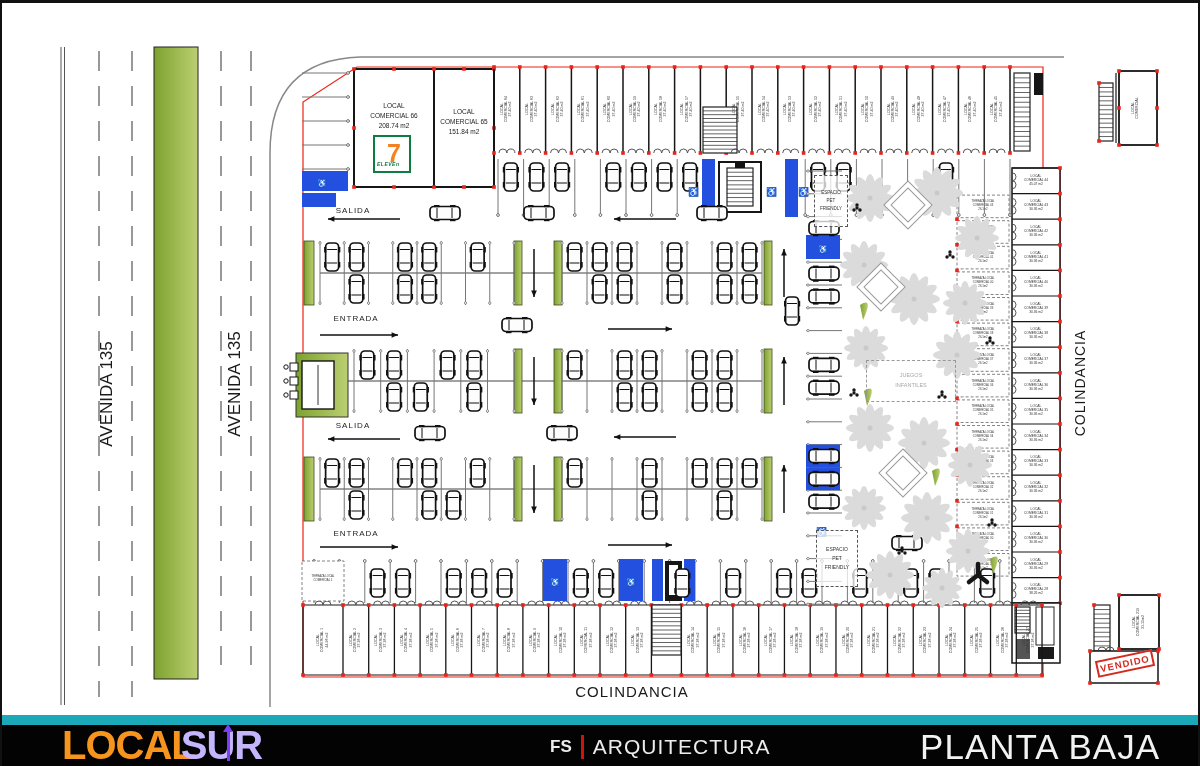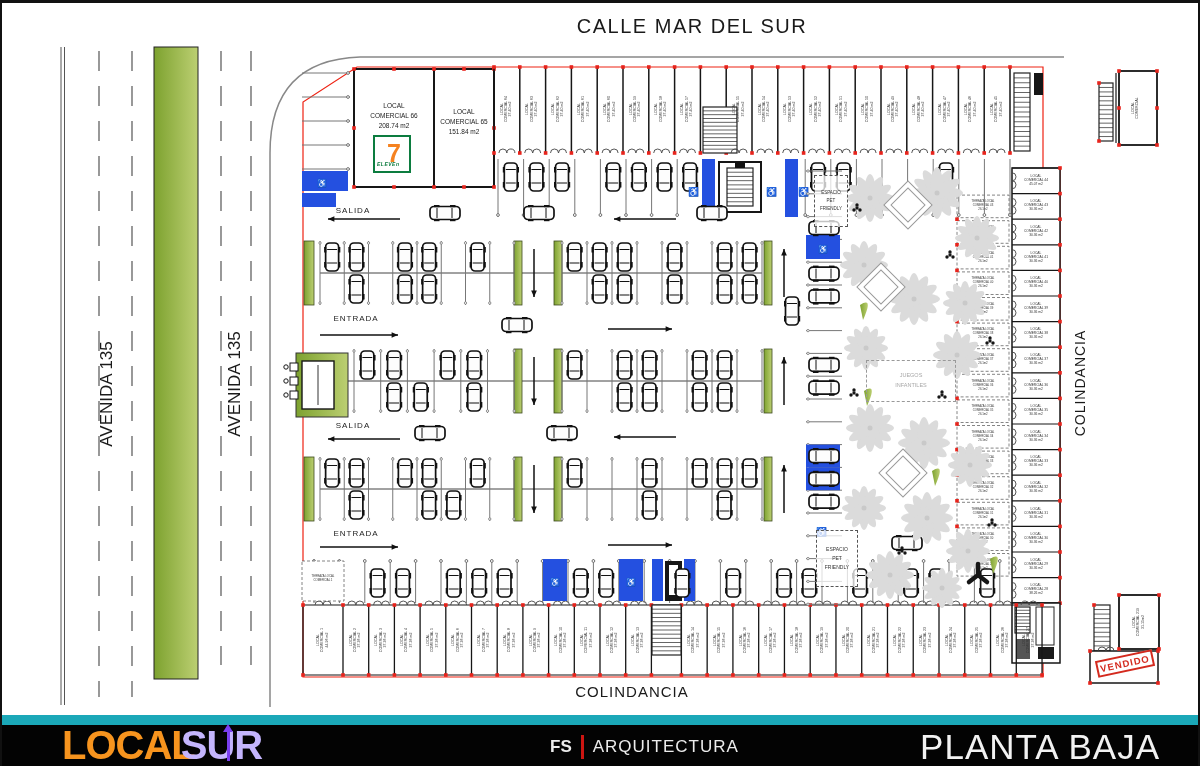--- a/index.html
+++ b/index.html
@@ -32,21 +32,21 @@
   .teal-bar{position:absolute;left:0;top:712px;width:1200px;height:10px;background:#1ba8b8;}
   .footer-bar{position:absolute;left:0;top:722px;width:1200px;height:44px;background:#030303;}
   .logo{position:absolute;left:60px;top:-4px;height:48px;line-height:48px;font-weight:bold;font-size:40px;letter-spacing:-1px;}
   .logo .punto{color:#f7941e;}
   .logo .sur{color:#c4b5fd;margin-left:-14px;}
   .pin{position:absolute;left:165px;top:10px;width:3px;height:30px;background:#7a3ff0;}
   .pin-head{position:absolute;top:-7px;left:-4px;width:0;height:0;border-left:5px solid transparent;border-right:5px solid transparent;border-bottom:8px solid #7a3ff0;}
   .fs-block{position:absolute;left:548px;top:0;height:44px;display:flex;align-items:center;gap:9px;}
   .fs-block .fs{color:#ececec;font-size:17px;font-weight:bold;}
   .red-divider{width:3px;height:24px;background:#cc1511;}
-  .fs-block .arq{color:#ececec;font-size:17px;letter-spacing:1px;text-align:center;}
+  .fs-block .arq{color:#ececec;font-size:21px;letter-spacing:1px;text-align:center;}
   .sheet-title{position:absolute;right:42px;top:0;height:44px;line-height:44px;font-size:35px;color:#f2f2f2;letter-spacing:1px;}
 </style>
 </head>
 <body>
 
 <div id="stage">
   <svg id="plan-svg" width="1196" height="712" viewBox="0 0 1196 712">
       <defs>
         <linearGradient id="gradOlive" x1="0" y1="0" x2="1" y2="0">
           <stop offset="0%" stop-color="#7da22f"></stop>
@@ -2219,21 +2219,20 @@
         <rect x="1115.2" y="644.2" width="3.6" height="3.6" fill="#e8241c"></rect>
         <rect x="1155.2" y="644.2" width="3.6" height="3.6" fill="#e8241c"></rect>
         <rect x="1086.2" y="646.2" width="3.6" height="3.6" fill="#e8241c"></rect>
         <rect x="1154.2" y="646.2" width="3.6" height="3.6" fill="#e8241c"></rect>
         <rect x="1086.2" y="678.2" width="3.6" height="3.6" fill="#e8241c"></rect>
         <rect x="1154.2" y="678.2" width="3.6" height="3.6" fill="#e8241c"></rect>
         <rect x="1090.2" y="600.2" width="3.6" height="3.6" fill="#e8241c"></rect>
       </g>
     </svg>
 
-  <div class="lbl street-top center">CALLE MAR DEL SUR</div>
   <div class="lbl avenida1 center rot">AVENIDA 135</div>
   <div class="lbl avenida2 center rot">AVENIDA 135</div>
   <div class="lbl colind-r center rot">COLINDANCIA</div>
   <div class="lbl colind-b center">COLINDANCIA</div>
 
   <div class="lbl dirlbl center" style="left:320px;top:203px;width:62px;">SALIDA</div>
   <div class="lbl dirlbl center" style="left:322px;top:311px;width:64px;">ENTRADA</div>
   <div class="lbl dirlbl center" style="left:320px;top:418px;width:62px;">SALIDA</div>
   <div class="lbl dirlbl center" style="left:322px;top:526px;width:64px;">ENTRADA</div>
 

